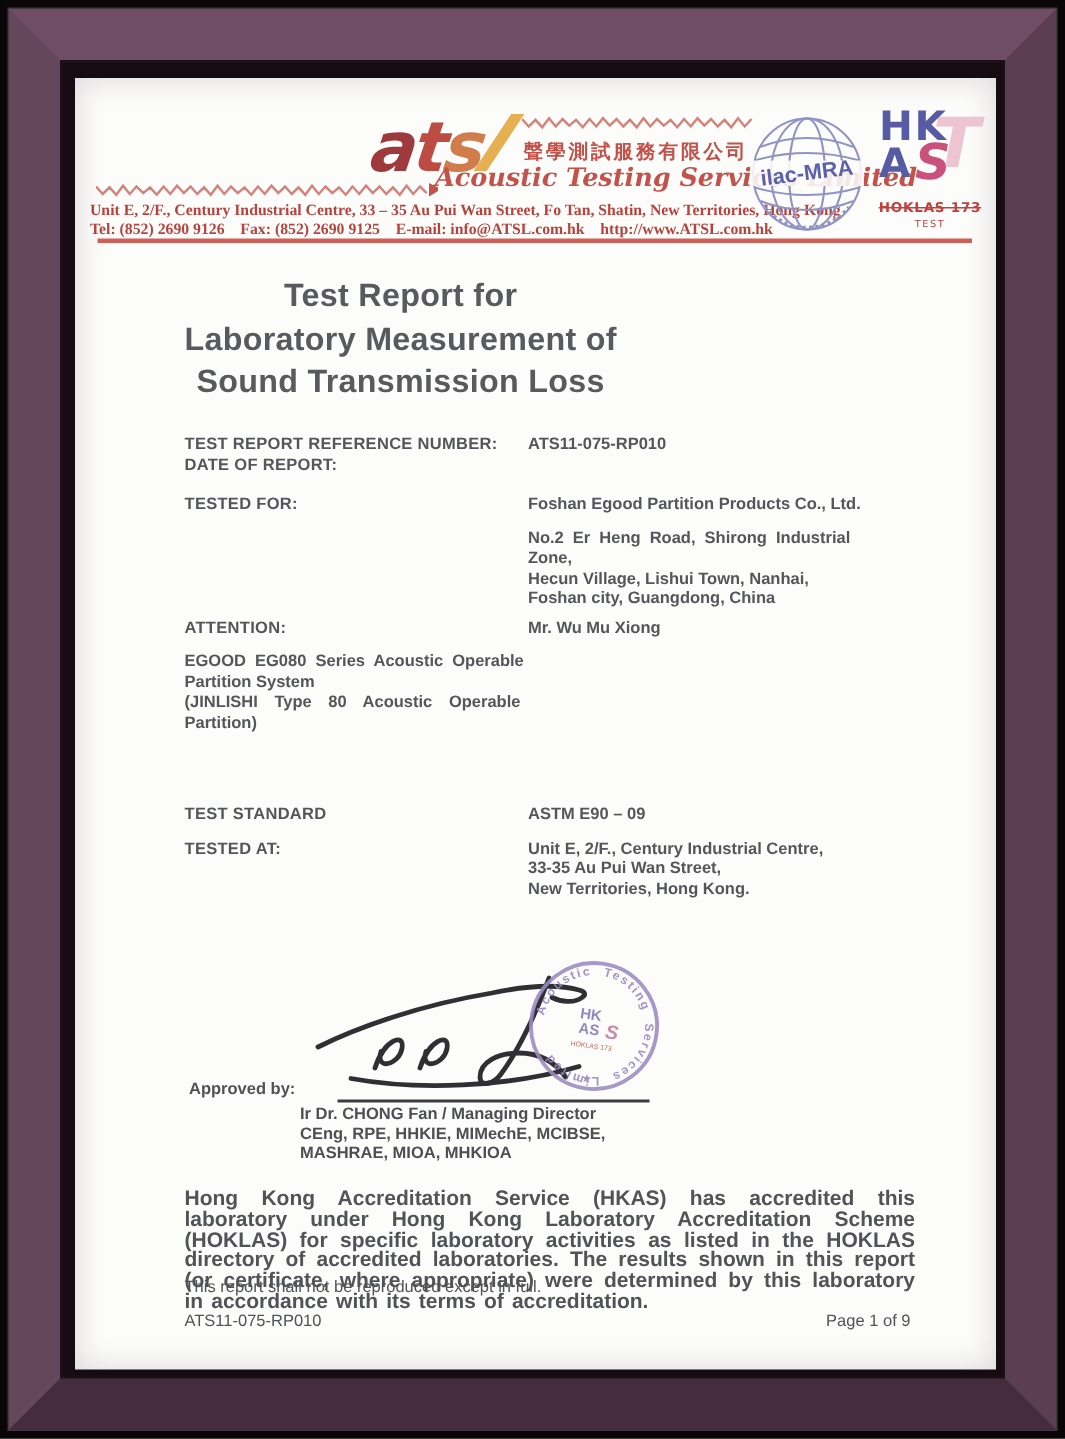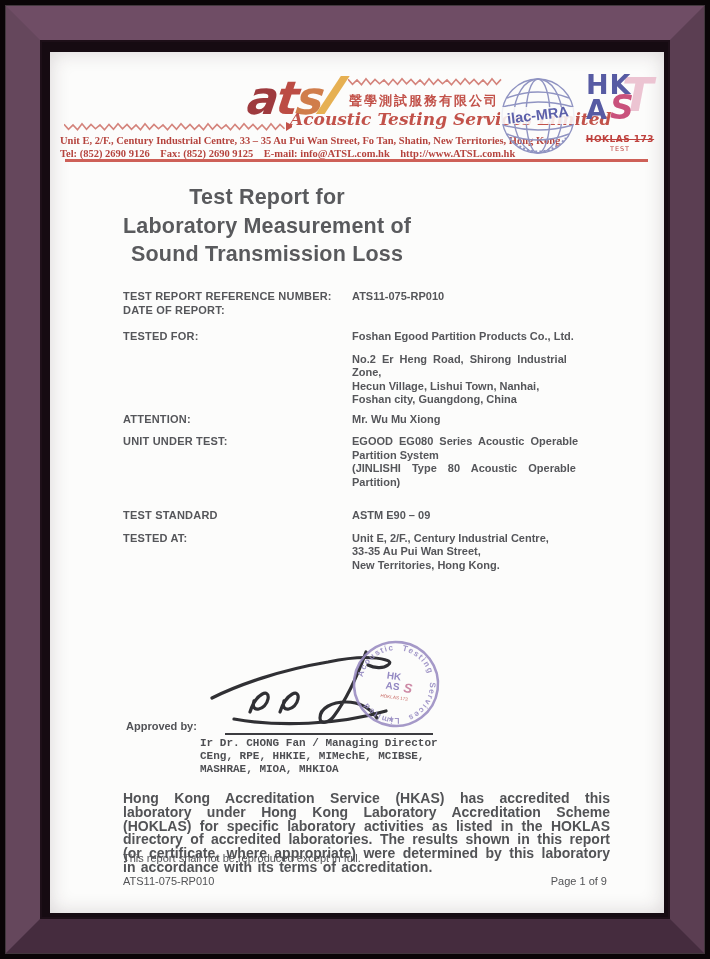--- a/index.html
+++ b/index.html
@@ -43,29 +43,29 @@
   .rule{position:absolute;left:15px;top:107px;width:583px;height:3px;background:#ce6058;}
   
   .title{position:absolute;left:73px;top:131px;font-size:21.5px;font-weight:bold;
     color:#595a5d;line-height:28.5px;letter-spacing:.2px;text-align:center;}
   .fields{position:absolute;left:73px;top:238px;width:479px;font-size:11px;font-weight:bold;
     color:#55565a;}
   .frow{display:flex;align-items:flex-start;}
   .frow .lab{flex:0 0 229px;line-height:13.5px;letter-spacing:.2px;}
   .frow .val{flex:1;line-height:13.5px;}
   .mt16{}.mt13{margin-top:13px}.mt9{margin-top:9px}.mt6{margin-top:6px}
-  .mt36{margin-top:20px}
+  .mt36{margin-top:48px}
   .ws2{word-spacing:3px}.ws3{word-spacing:8px}
   
   .approved{position:absolute;left:76px;top:668px;font-size:11px;font-weight:600;color:#515256;}
   .sig-svg{position:absolute;left:148px;top:586px;}
   .stamp{position:absolute;left:300px;top:586px;opacity:.88;transform:rotate(8deg);}
   .sig-line{position:absolute;left:175px;top:681px;width:208px;height:2px;background:#3c3c40;}
   .sig-names{position:absolute;left:150px;top:685px;font-size:11px;font-weight:bold;
-    color:#4e4f53;line-height:13px;font-family:Liberation Mono, monospace;}
+    color:#4e4f53;line-height:13px;}
   
   .foot-para{position:absolute;left:73px;top:740px;width:487px;font-size:14px;color:#525356;
     line-height:13.8px;text-align:justify;word-spacing:1.5px;font-weight:bold;}
   .foot-note{position:absolute;left:73px;top:800px;font-size:11px;color:#525356;}
   .foot-row{position:absolute;left:73px;right:57px;top:823px;display:flex;
     justify-content:space-between;font-size:11px;color:#525356;}
 </style>
 </head>
 <body>
 
@@ -145,21 +145,20 @@
           <div>Foshan city, Guangdong, China</div>
         </div>
       </div>
       <div class="frow mt6">
         <div class="lab">ATTENTION:</div>
         <div class="val">
             <div>Mr. Wu Mu Xiong</div>
           </div>
       </div>
       <div class="frow mt9">
-        <div class="lab">UNIT UNDER TEST:</div>
         <div class="val">
           <div class="ws2">EGOOD EG080 Series Acoustic Operable</div>
           <div>Partition System</div>
           <div class="ws3">(JINLISHI Type 80 Acoustic Operable</div>
           <div>Partition)</div>
         </div>
       </div>
       <div class="frow mt36">
         <div class="lab">TEST STANDARD</div>
         <div class="val">

